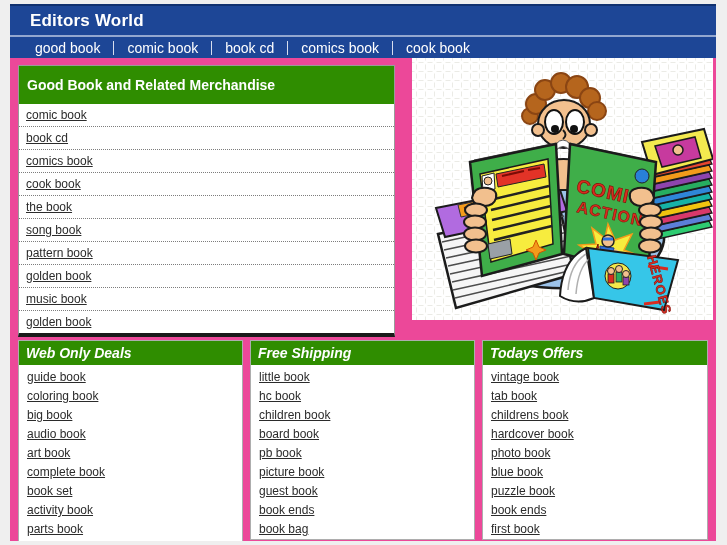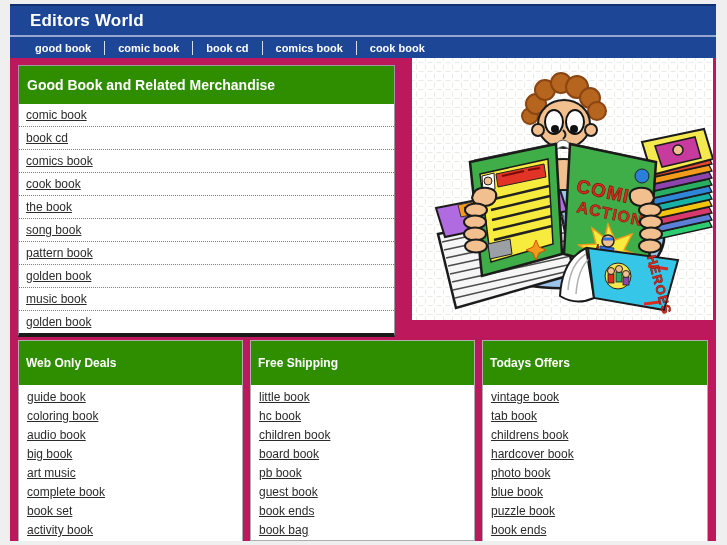--- a/index.html
+++ b/index.html
@@ -7,37 +7,37 @@
     --nav-divider:#93a7cf; --brand-green:#2f8d00; --link-color:#2b2b2b;
   }
   *{box-sizing:border-box;}
   html,body{margin:0;padding:0;}
   body{
     width:727px;height:545px;overflow:hidden;position:relative;
     background:var(--page-bg);font-family:"Liberation Sans",sans-serif;
   }
   .page{
     position:absolute;left:10px;top:4px;width:706px;height:537px;
-    background:#be185d;overflow:hidden;
+    background:#ec4899;overflow:hidden;
   }
   
   .masthead{
     height:31px;background:var(--header-blue);
     border-top:2px solid var(--header-top-border);
     display:flex;align-items:center;
   }
   .masthead h1{color:#fff;font-size:17px;font-weight:bold;margin:0 0 0 20px;letter-spacing:.2px;}
   
   .topnav{
     height:23px;background:var(--header-blue);
     border-top:2px solid var(--nav-divider);
     display:flex;align-items:center;padding-left:12px;
   }
   .nav-link{
-    color:#fff;font-size:11px;font-weight:bold;text-decoration:none;
+    color:#fff;font-size:14px;font-weight:normal;text-decoration:none;
     padding:1px 13px;line-height:12px;
   }
   .nav-link + .nav-link{border-left:1px solid #d7ddee;}
   
   .box-head{
     background:var(--brand-green);color:#fff;font-weight:bold;
     padding:11px 8px;font-size:14px;
   }
   
   .main-box{
@@ -50,21 +50,21 @@
   }
   .main-list a:last-child{border-bottom:none;}
   
   .illustration{position:absolute;left:402px;top:54px;width:301px;height:262px;}
   .illustration svg{display:block;}
   
   .col{position:absolute;top:336px;background:#fff;border:1px solid #adadad;}
   .col1{left:8px;width:225px;}
   .col2{left:240px;width:225px;}
   .col3{left:472px;width:226px;}
-  .col .box-head{font-size:12px;padding:15px 7px;}
+  .col .box-head{font-size:14px;padding:4px 7px;font-style:italic;}
   .col-list{padding-top:3px;}
   .col-list a{
     display:block;font-size:12px;line-height:14px;color:var(--link-color);
     text-decoration:underline;padding:2px 8px 3px;
   }
 </style>
 </head>
 <body>
 
 <div class="page">
@@ -222,40 +222,41 @@
       </g>
     </svg>
   </div>
 
   <div class="col col1">
     <div class="box-head">Web Only Deals</div>
     <div class="col-list">
 
     <a href="#">guide book</a>
         <a href="#">coloring book</a>
+        <a href="#">big book</a>
         <a href="#">audio book</a>
-        <a href="#">big book</a>
-        <a href="#">art music</a>
+        <a href="#">art book</a>
         <a href="#">complete book</a>
         <a href="#">book set</a>
         <a href="#">activity book</a>
         <a href="#">parts book</a>
         <a href="#">instruction book</a>
       </div>
   </div>
 
   <div class="col col2">
     <div class="box-head">Free Shipping</div>
     <div class="col-list">
 
     <a href="#">little book</a>
         <a href="#">hc book</a>
         <a href="#">children book</a>
         <a href="#">board book</a>
         <a href="#">pb book</a>
+        <a href="#">picture book</a>
         <a href="#">guest book</a>
         <a href="#">book ends</a>
         <a href="#">book bag</a>
       </div>
   </div>
 
   <div class="col col3">
     <div class="box-head">Todays Offers</div>
     <div class="col-list">
 

